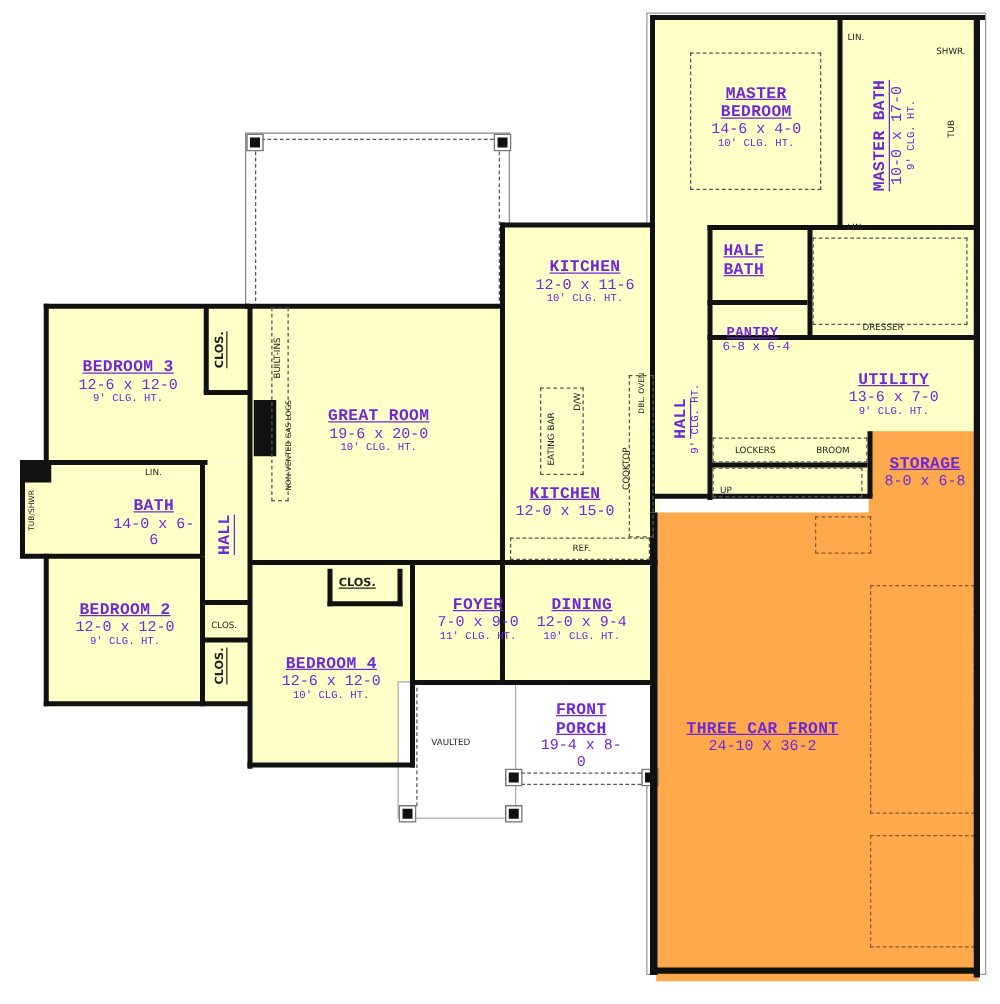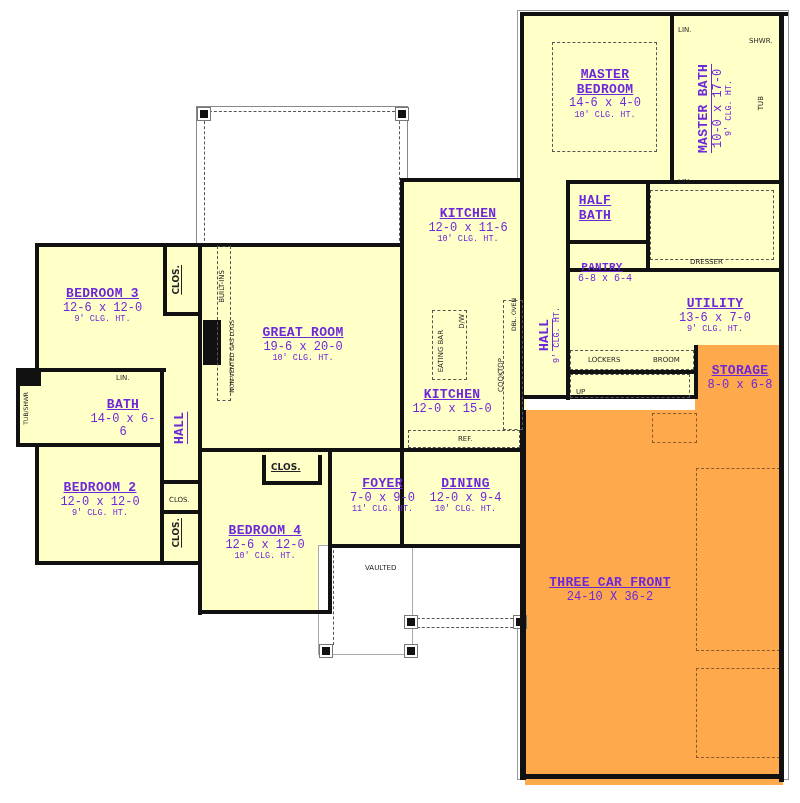--- a/index.html
+++ b/index.html
@@ -198,20 +198,24 @@
     <span class="dim">7-0 x 9-0</span>
     <span class="clg">11' CLG. HT.</span>
   </div>
 
   <div class="lbl" style="left:418px;top:477px;width:95px;">
     <span class="name">DINING</span>
     <span class="dim">12-0 x 9-4</span>
     <span class="clg">10' CLG. HT.</span>
   </div>
 
+  <div class="lbl" style="left:430px;top:561px;width:70px;">
+    <span class="name">FRONT PORCH</span>
+    <span class="dim">19-4 x 8-0</span>
+  </div>
 
   <div class="lbl" style="left:530px;top:576px;width:160px;">
     <span class="name">THREE CAR FRONT</span>
     <span class="dim">24-10 X 36-2</span>
   </div>
 
   <span class="small" style="left:678px;top:26px;">LIN.</span>
   <span class="small" style="left:678px;top:178px;">LIN.</span>
   <span class="small" style="left:749px;top:37px;">SHWR.</span>
   <span class="small vert" style="left:757px;top:96px;">TUB</span>
@@ -225,17 +229,17 @@
   <span class="small vert" style="left:437px;top:330px;">EATING BAR</span>
   <span class="small vert" style="left:458px;top:314px;">D/W</span>
   <span class="small vert" style="left:510px;top:298px;font-size:6px;">DBL. OVEN</span>
   <span class="small vert" style="left:497px;top:358px;">COOKTOP</span>
   <span class="small" style="left:458px;top:435px;">REF.</span>
   <span class="small vert" style="left:22px;top:392px;font-size:6px;">TUB/SHWR</span>
   <span class="small" style="left:116px;top:374px;">LIN.</span>
   <span class="small" style="left:169px;top:496px;">CLOS.</span>
   <span class="small vert" style="left:171px;top:518px;font-size:9px;font-weight:bold;text-decoration:underline;">CLOS.</span>
   <span class="small" style="left:271px;top:462px;font-size:9px;font-weight:bold;text-decoration:underline;">CLOS.</span>
-  <span class="small" style="left:345px;top:564px;margin-left:20px;">VAULTED</span>
+  <span class="small" style="left:345px;top:590px;">VAULTED</span>
 </div>
 
 <div class="notes">
 </div>
 
 </body></html>

